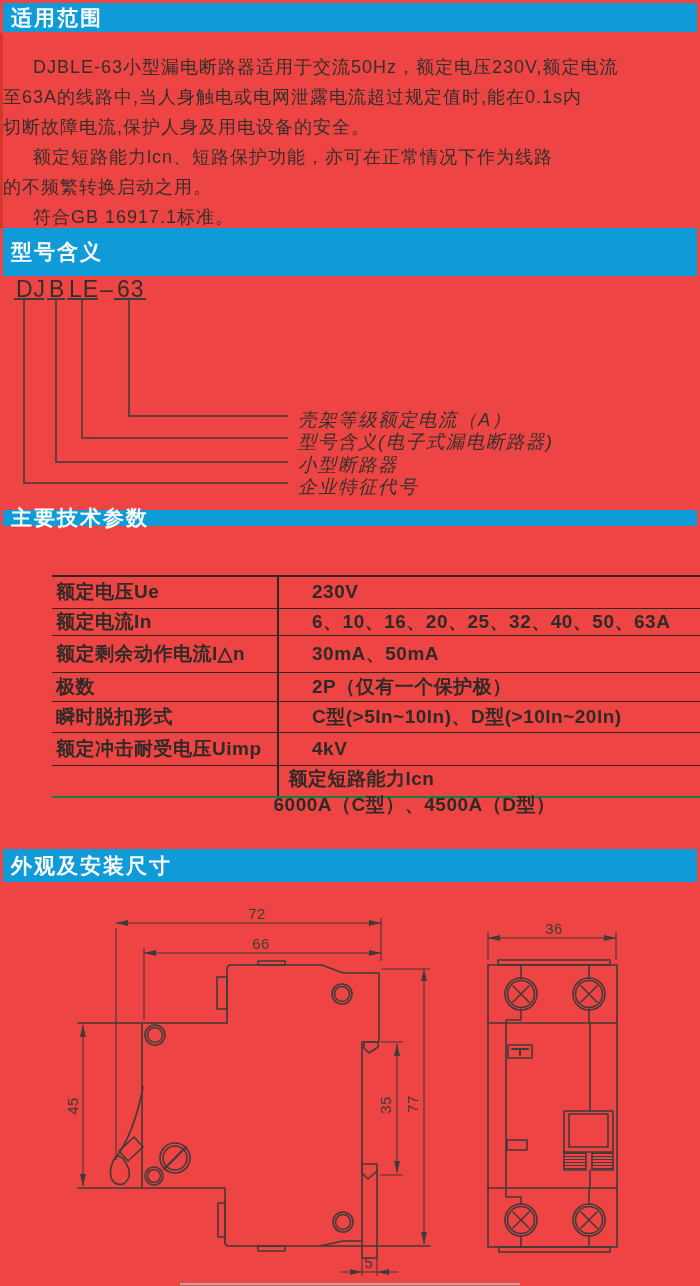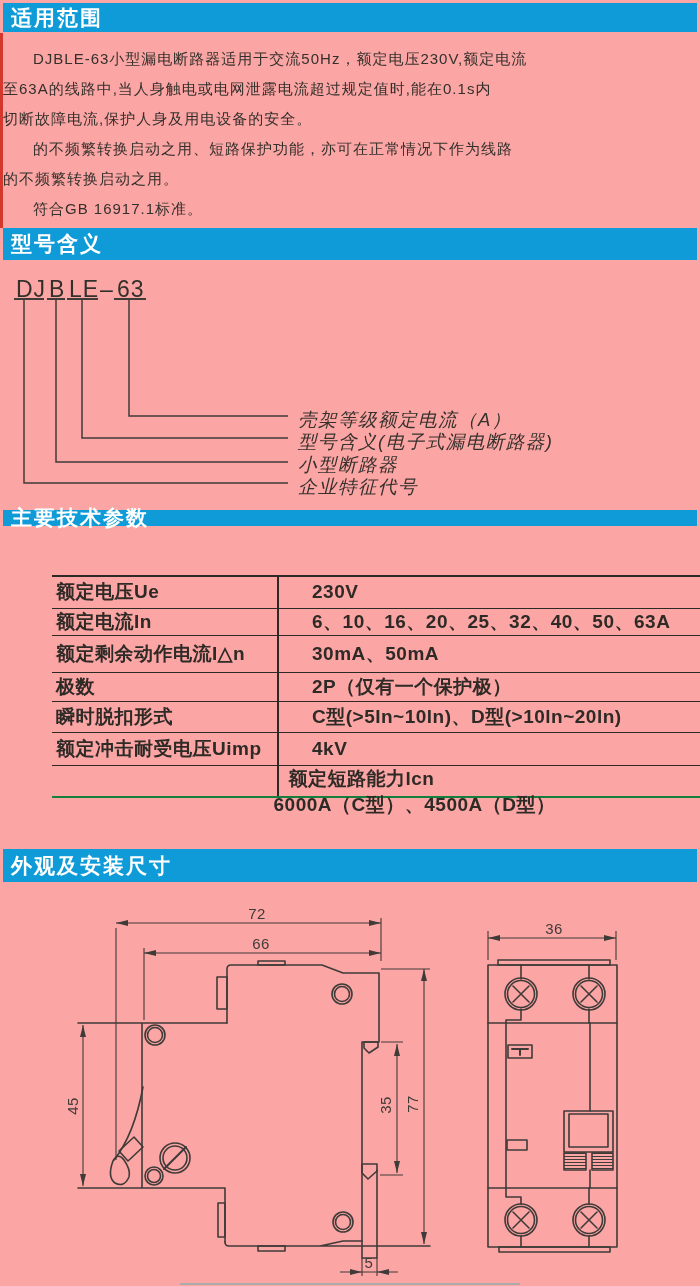--- a/index.html
+++ b/index.html
@@ -1,22 +1,22 @@
 <!DOCTYPE html>
 <html><head>
 <meta charset="utf-8">
 <style>
   html,body{margin:0;padding:0;background:#ffffff;}
-  #page{position:relative;width:700px;height:1286px;background:#fca5a5;overflow:hidden;
+  #page{position:relative;width:700px;height:1286px;background:#ef4444;overflow:hidden;
         font-family:"Liberation Sans", sans-serif;color:#33302b;}
   .hdr{position:absolute;left:3px;width:694px;background:#0f9bd8;color:#ffffff;
        font-size:21px;font-weight:bold;letter-spacing:2px;display:flex;align-items:center;
        padding-left:8px;box-sizing:border-box;}
   .redline{position:absolute;left:0;top:33px;width:3px;height:195px;background:#d4372b;}
-  .bodytext{position:absolute;left:3px;top:44px;width:694px;font-size:15px;
+  .bodytext{position:absolute;left:3px;top:52px;width:694px;font-size:18px;
             line-height:30px;letter-spacing:1px;color:#33302b;}
   .bodytext .ln{white-space:nowrap;}
   .bodytext .indent{padding-left:30px;}
   
   .codepart{position:absolute;top:276px;font-size:23px;font-weight:500;letter-spacing:1px;color:#33302b;}
   .uline{position:absolute;top:298px;height:2px;background:#3f3b38;}
   .mlabel{position:absolute;left:298px;font-size:18.5px;letter-spacing:1.5px;color:#35312c;white-space:nowrap;font-style:italic;}
   
   .tbl{position:absolute;left:8px;top:575px;width:690px;border-top:2px solid #2d2a26;margin-left:44px;}
   .trow{position:relative;border-bottom:1.5px solid #2d2a26;display:flex;align-items:center;}
@@ -34,26 +34,26 @@
 
   <div class="redline"></div>
 
   <div class="hdr" style="top:3px;height:29px;">
     <span>适用范围</span>
   </div>
   <div class="bodytext">
     <div class="ln indent">DJBLE-63小型漏电断路器适用于交流50Hz，额定电压230V,额定电流</div>
     <div class="ln">至63A的线路中,当人身触电或电网泄露电流超过规定值时,能在0.1s内</div>
     <div class="ln">切断故障电流,保护人身及用电设备的安全。</div>
-    <div class="ln indent">的不频繁转换启动之用、短路保护功能，亦可在正常情况下作为线路</div>
+    <div class="ln indent">额定短路能力lcn、短路保护功能，亦可在正常情况下作为线路</div>
     <div class="ln">的不频繁转换启动之用。</div>
     <div class="ln indent">符合GB 16917.1标准。</div>
   </div>
 
-  <div class="hdr" style="top:228px;height:32px;">
+  <div class="hdr" style="top:228px;height:48px;">
     <span>型号含义</span>
   </div>
   <span class="codepart" style="left:16px;">DJ</span>
   <span class="codepart" style="left:49px;">B</span>
   <span class="codepart" style="left:69px;">LE</span>
   <span class="codepart" style="left:100px;">–</span>
   <span class="codepart" style="left:117px;">63</span>
   <div class="uline" style="left:14px;width:30px;"></div>
   <div class="uline" style="left:47px;width:18px;"></div>
   <div class="uline" style="left:67px;width:31px;"></div>

